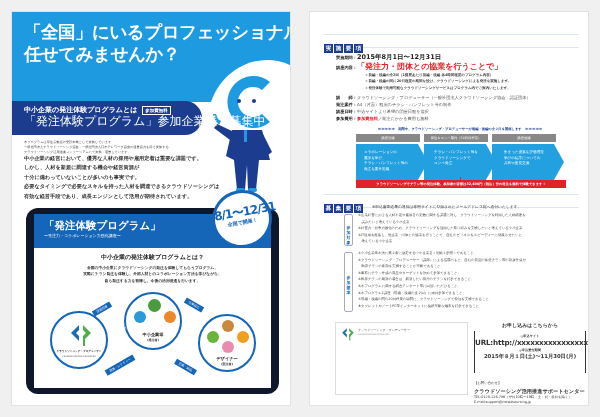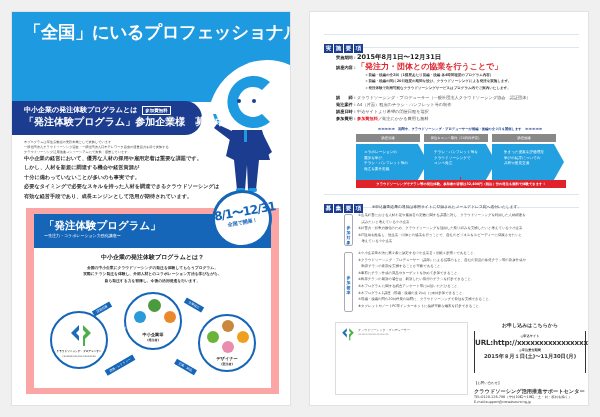--- a/index.html
+++ b/index.html
@@ -8,26 +8,26 @@
 #left{left:11px}
 #right{left:309px}
 
 .hero{position:absolute;left:0;top:0;width:280px;height:90px;background:#1e9ae0}
 .hero-title{position:absolute;left:12px;top:9px;color:#fff;font-weight:bold;font-size:17.5px;line-height:22px;white-space:nowrap;letter-spacing:-0.5px}
 .hero-title span{display:block}
 .bubble{position:absolute;left:195px;top:48px;width:120px;height:130px;border-radius:50%;background:#fff}
 .navy-band{position:absolute;left:0;top:89px;width:190px;height:34px;background:#1c3d8f;border-top-right-radius:22px;border-bottom-right-radius:22px;color:#fff;padding:4px 0 0 12px}
 .navy-band .l1{font-size:7px;font-weight:bold;white-space:nowrap;line-height:10px}
 .navy-band .badge{display:inline-block;border:1px solid #fff;font-size:4.5px;padding:0 2px;margin-left:5px;vertical-align:middle;line-height:7px}
-.navy-band .l2{font-size:10px;font-weight:bold;white-space:nowrap;line-height:13px}
+.navy-band .l2{font-size:12px;font-weight:normal;white-space:nowrap;line-height:13px}
 .fineprint{position:absolute;left:12px;top:128px;font-size:3.2px;color:#444;line-height:5px;white-space:nowrap}
 .intro{position:absolute;left:12px;top:142px;font-size:5.2px;line-height:9.4px;color:#333;white-space:nowrap;font-weight:bold}
 
 .mascot{position:absolute;left:200px;top:48px;width:80px;height:135px}
-.prog-outer{position:absolute;left:14px;top:196px;width:253px;height:186px;background:#fca5a5;border-radius:0}
+.prog-outer{position:absolute;left:14px;top:196px;width:253px;height:186px;background:#0f172a;border-radius:12px}
 .prog-head{position:absolute;left:8px;top:6px;width:237px;height:34px;background:#1565b8;color:#fff;padding:4px 10px}
 .prog-head .t{font-size:10.5px;font-weight:bold;line-height:14px;white-space:nowrap}
 .prog-head .s{font-size:4px;line-height:7px;white-space:nowrap}
 .prog-body{position:absolute;left:8px;top:40px;width:237px;height:140px;background:#fff}
 .prog-q{position:absolute;left:0;width:100%;top:5px;text-align:center;font-size:6px;font-weight:bold;color:#222}
 .prog-desc{position:absolute;left:0;width:100%;top:17px;text-align:center;font-size:3.8px;line-height:6.3px;color:#333;font-weight:bold}
 .date-badge{position:absolute;left:200px;top:178px;width:60px;height:58px;border-radius:50%;background:#fff;border:3px solid #1565b8;color:#1565b8;text-align:center;transform:rotate(-10deg)}
 .date-badge .d{font-size:12px;font-weight:bold;line-height:14px;margin-top:12px;white-space:nowrap;letter-spacing:-1px}
 .date-badge .s{font-size:5px;font-weight:bold}
 .circle{position:absolute;border:2px solid #1565b8;border-radius:50%;background:#fff}
@@ -64,20 +64,21 @@
 .contact{margin-top:8px;font-size:3.4px;line-height:5.6px;white-space:nowrap}
 .contact .org{font-size:5.2px;font-weight:bold;line-height:8px}
 </style>
 </head>
 <body>
 
 <div class="page" id="left">
   <div class="hero">
     <div class="hero-title">
       <span>「全国」にいるプロフェッショナルに</span>
+      <span>任せてみませんか？</span>
     </div>
   </div>
   <div class="bubble"></div>
 
   <svg class="mascot" viewBox="0 0 80 135">
     <path d="M58 22 A26 26 0 1 0 58 62 L50 54 A15 15 0 1 1 50 30 Z" fill="#1e9ae0"></path>
     <circle cx="27" cy="41" r="2" fill="#1c3d8f"></circle>
       <circle cx="42" cy="41" r="2" fill="#1c3d8f"></circle>
     <path d="M20 70 L50 70 L58 100 L47 100 L44 130 L36 130 L35 105 L33 130 L25 130 L22 100 L14 96 Z" fill="#1c3d8f"></path>
     <path d="M22 72 L5 64 L2 68 L18 80 Z" fill="#1c3d8f"></path>

